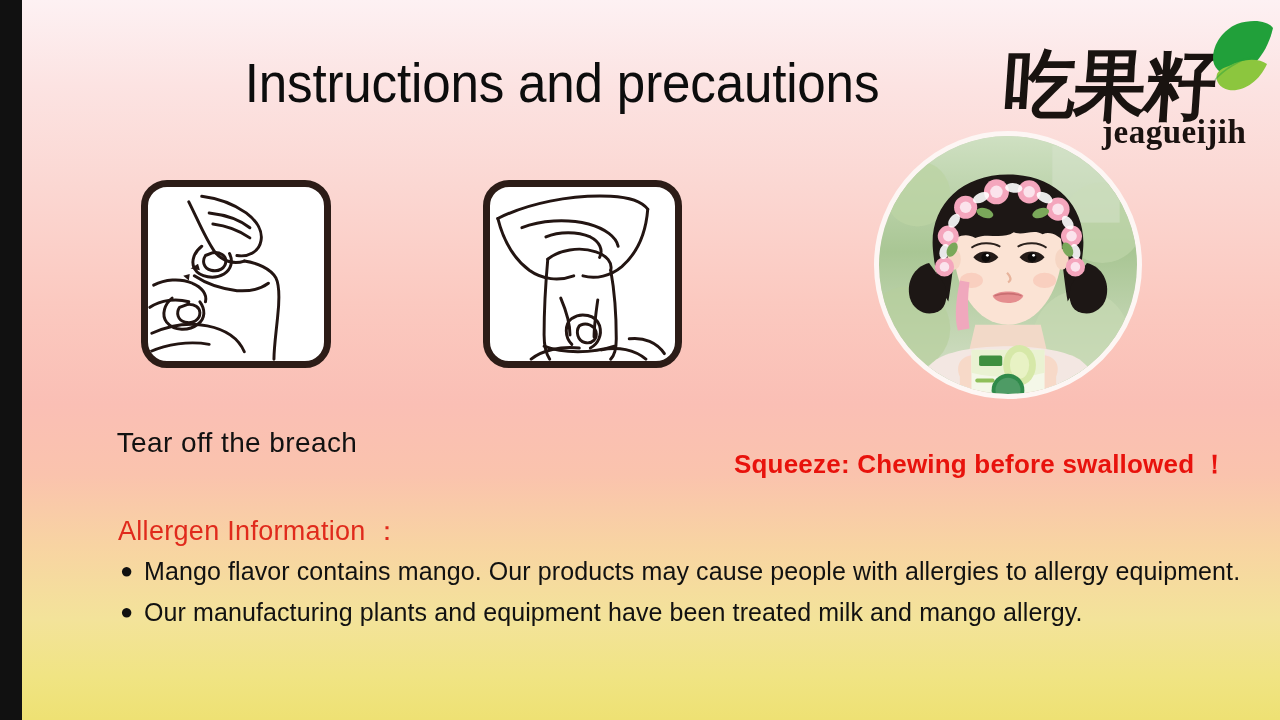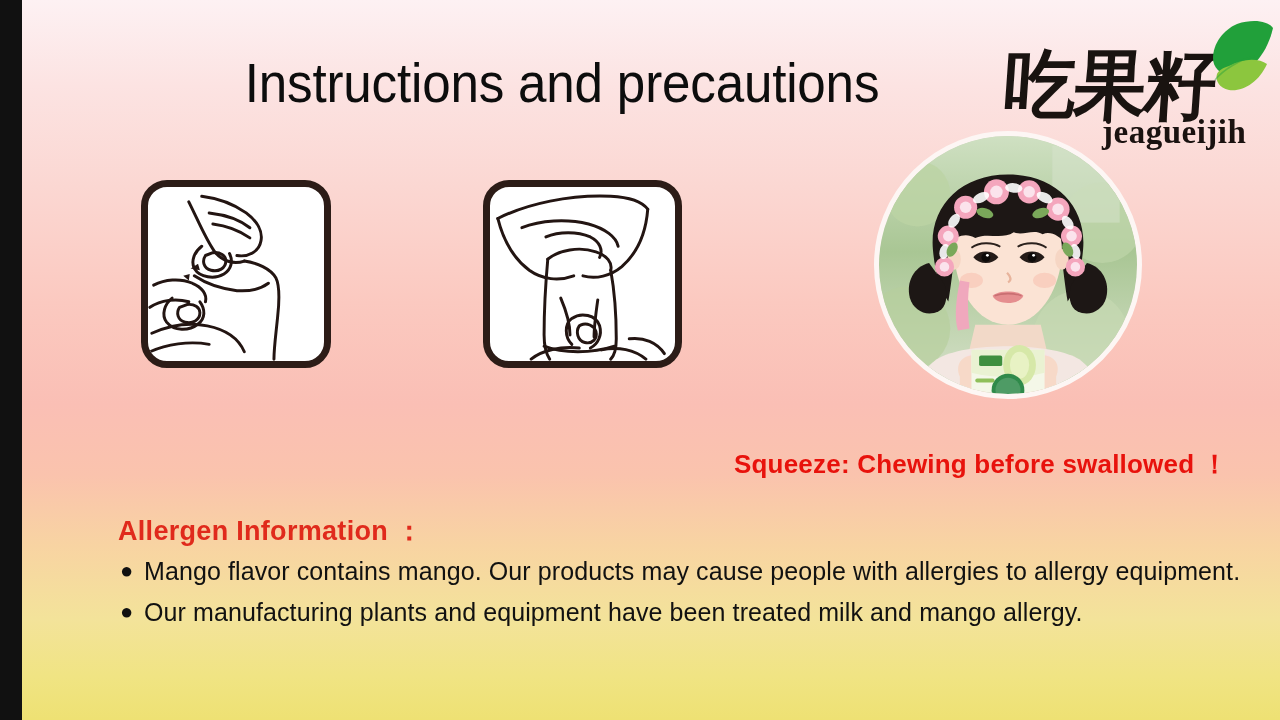--- a/index.html
+++ b/index.html
@@ -140,21 +140,20 @@
   
   #allergen-title {
     position: absolute;
     left: 96px;
     top: 514px;
     font-size: 27px;
     line-height: 34px;
     color: #e02a1c;
     letter-spacing: 0.3px;
     white-space: nowrap;
-    font-weight: bold;
   }
   #bullets {
     position: absolute;
     left: 98px;
     top: 556px;
     width: 1140px;
   }
   .bullet-row {
     position: relative;
     display: flex;
@@ -359,20 +358,21 @@
         <ellipse cx="146" cy="238" rx="17" ry="21" fill="#d6e8a8"></ellipse>
         <ellipse cx="146" cy="238" rx="10" ry="14" fill="#e8f2c4"></ellipse>
         <rect x="104" y="228" width="24" height="11" rx="2" fill="#3f8f3f"></rect>
         <circle cx="134" cy="264" r="17" fill="#2f8a4a"></circle>
         <circle cx="134" cy="264" r="13" fill="#ffffff" opacity="0.15"></circle>
         <rect x="100" y="252" width="20" height="4" rx="2" fill="#8fbf5a"></rect>
       </g>
     </svg>
   </div>
 
+  <div class="caption" id="cap1">Tear off the breach</div>
 
   <div id="caution">Squeeze: Chewing before swallowed ！</div>
 
   <div id="allergen-title">Allergen Information ：</div>
   <div id="bullets">
     <div class="bullet-row">
       <span class="bullet-dot">●</span>
       <span class="bullet-text">Mango flavor contains mango. Our products may cause people with allergies to allergy equipment.</span>
     </div>
     <div class="bullet-row">

